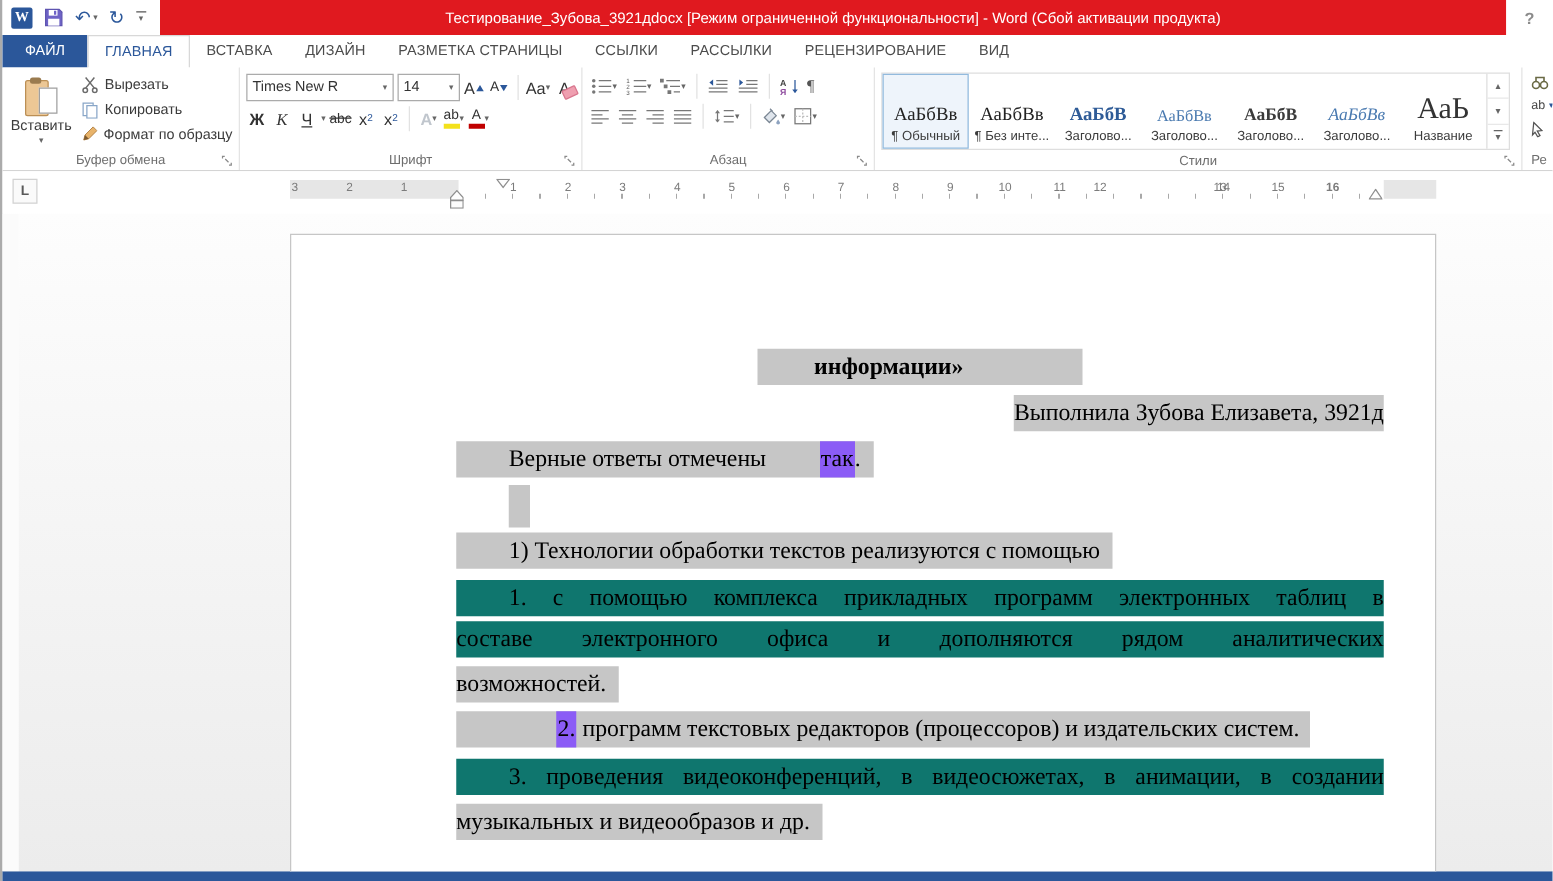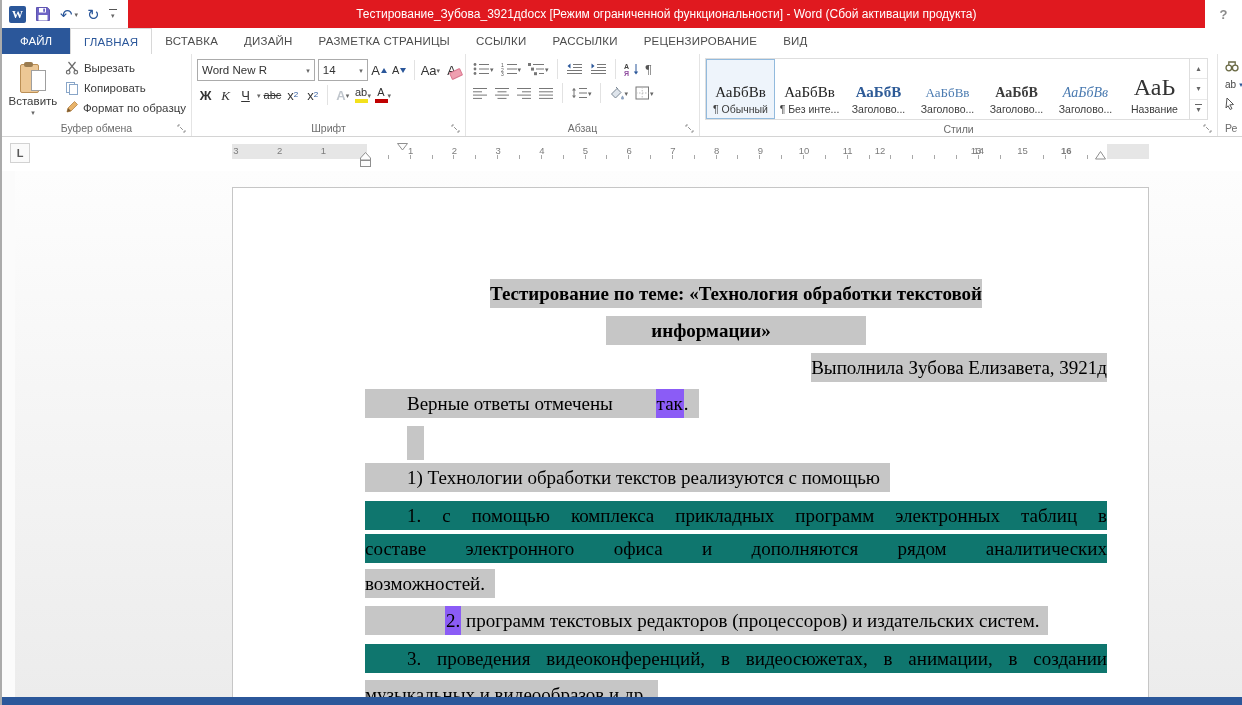--- a/index.html
+++ b/index.html
@@ -209,21 +209,21 @@
         <svg class="launcher" width="9" height="9" viewBox="0 0 9 9">
           <path d="M1 2.8V1h1.8M3.2 3.2l2.6 2.6M8 6.2V8H6.2" stroke="#8a8a8a" fill="none"></path>
         </svg>
       </div>
     </section>
 
     <section class="grp grp-font">
       <div class="grp-body">
         <div class="frow">
           <div class="combo combo-name">
-            <span>Word New R</span>
+            <span>Times New R</span>
             <span class="caret">▾</span>
           </div>
           <div class="combo combo-size">
             <span>14</span>
             <span class="caret">▾</span>
           </div>
           <span class="fbtn">
               <span>А</span>
               <i class="tri tri-up"></i>
             </span>
@@ -496,21 +496,20 @@
         <span class="rnum" style="left: 744px;">13</span>
         <span class="rnum" style="left: 746.8px;">14</span>
         <span class="rnum" style="left: 790.5px;">15</span>
         <span class="rnum" style="left: 834.2px; font-weight: bold;">16</span>
       </div>
   </div>
 
   <div class="docarea">
     <div class="vruler"></div>
     <div class="page" id="doc-page">
-        <div class="dline bold" style="text-align: center;"><span class="sel"><span>Тестирование по теме: «Технология обработки текстовой</span></span></div>
         <div class="dline bold" style="text-align: center;"><span class="sel" style="padding-left: 45px; padding-right: 95px;"><span>информации»</span></span></div>
         <div class="dline" style="text-align: right;"><span class="sel"><span>Выполнила Зубова Елизавета, 3921д</span></span></div>
         <div class="dline" style="text-align: left;"><span class="sel" style="padding-left: 42px; padding-right: 10px;"><span>Верные ответы отмечены </span><span class="hl">так</span><span>.</span></span></div>
         <div class="dline"><span class="sel" style="display: inline-block; width: 17px; height: 26px; vertical-align: middle; margin-left: 42px;"></span></div>
         <div class="dline" style="text-align: left;"><span class="sel" style="padding-left: 42px; padding-right: 10px;"><span>1) Технологии обработки текстов реализуются с помощью</span></span></div>
         <div class="dline just sel-full" style="padding-left: 42px;"><span>1. с помощью комплекса прикладных программ электронных таблиц в</span></div>
         <div class="dline just sel-full"><span>составе электронного офиса и дополняются рядом аналитических</span></div>
         <div class="dline" style="text-align: left;"><span class="sel" style="padding-right: 10px;"><span>возможностей.</span></span></div>
         <div class="dline" style="text-align: left;"><span class="sel" style="padding-left: 42px; padding-right: 8px;"><span class="hl">2.</span><span> программ текстовых редакторов (процессоров) и издательских систем.</span></span></div>
         <div class="dline just sel-full" style="padding-left: 42px;"><span>3. проведения видеоконференций, в видеосюжетах, в анимации, в создании</span></div>

